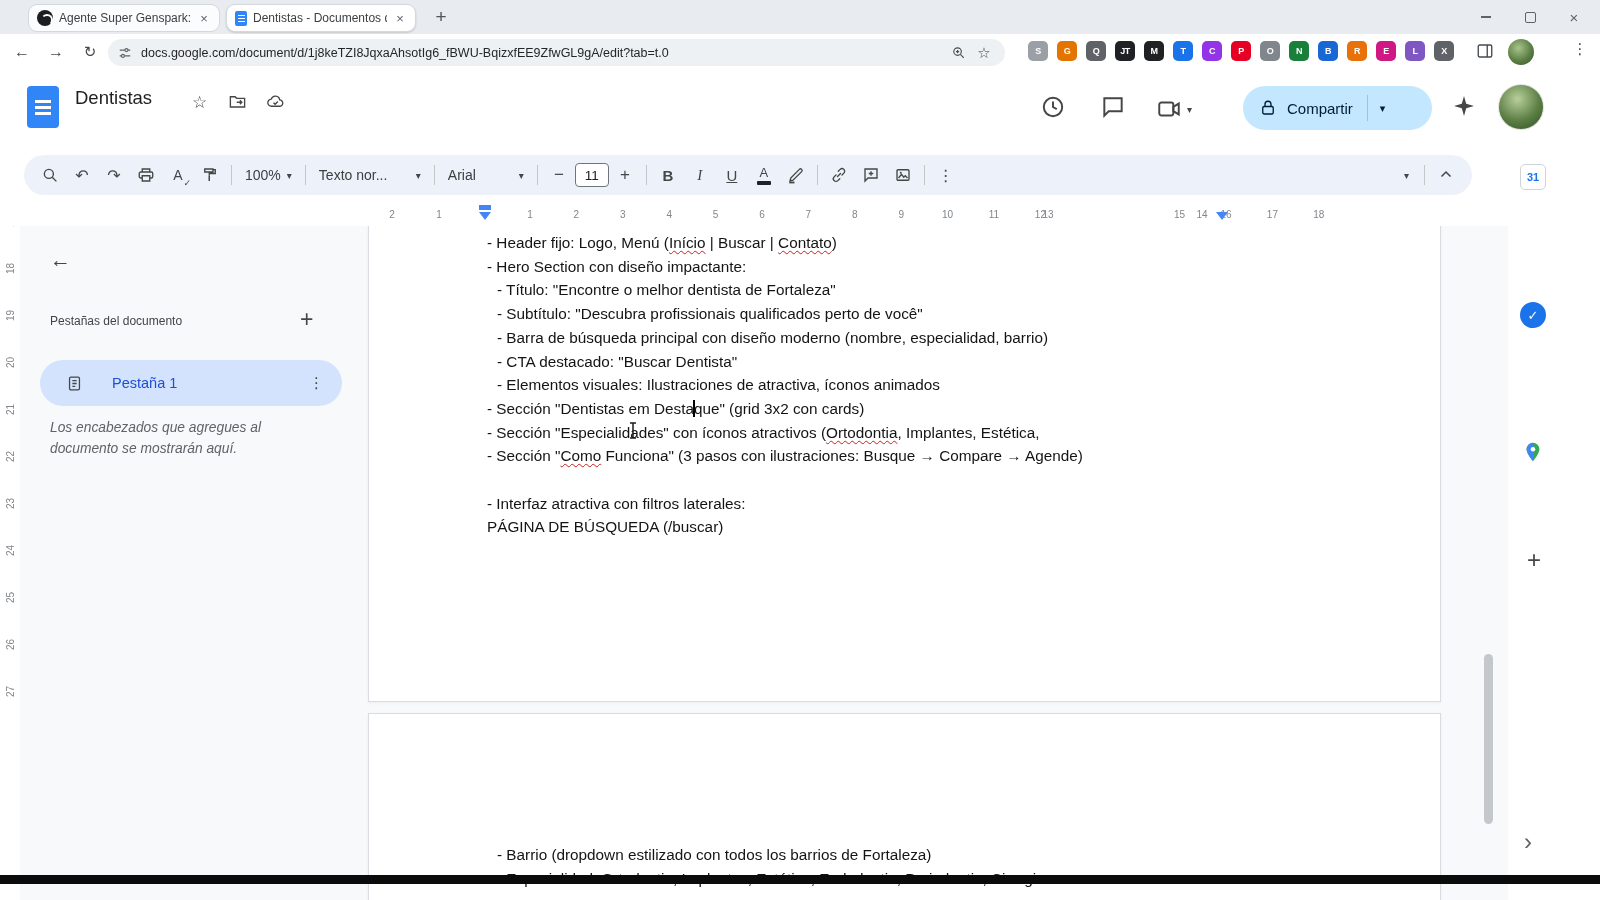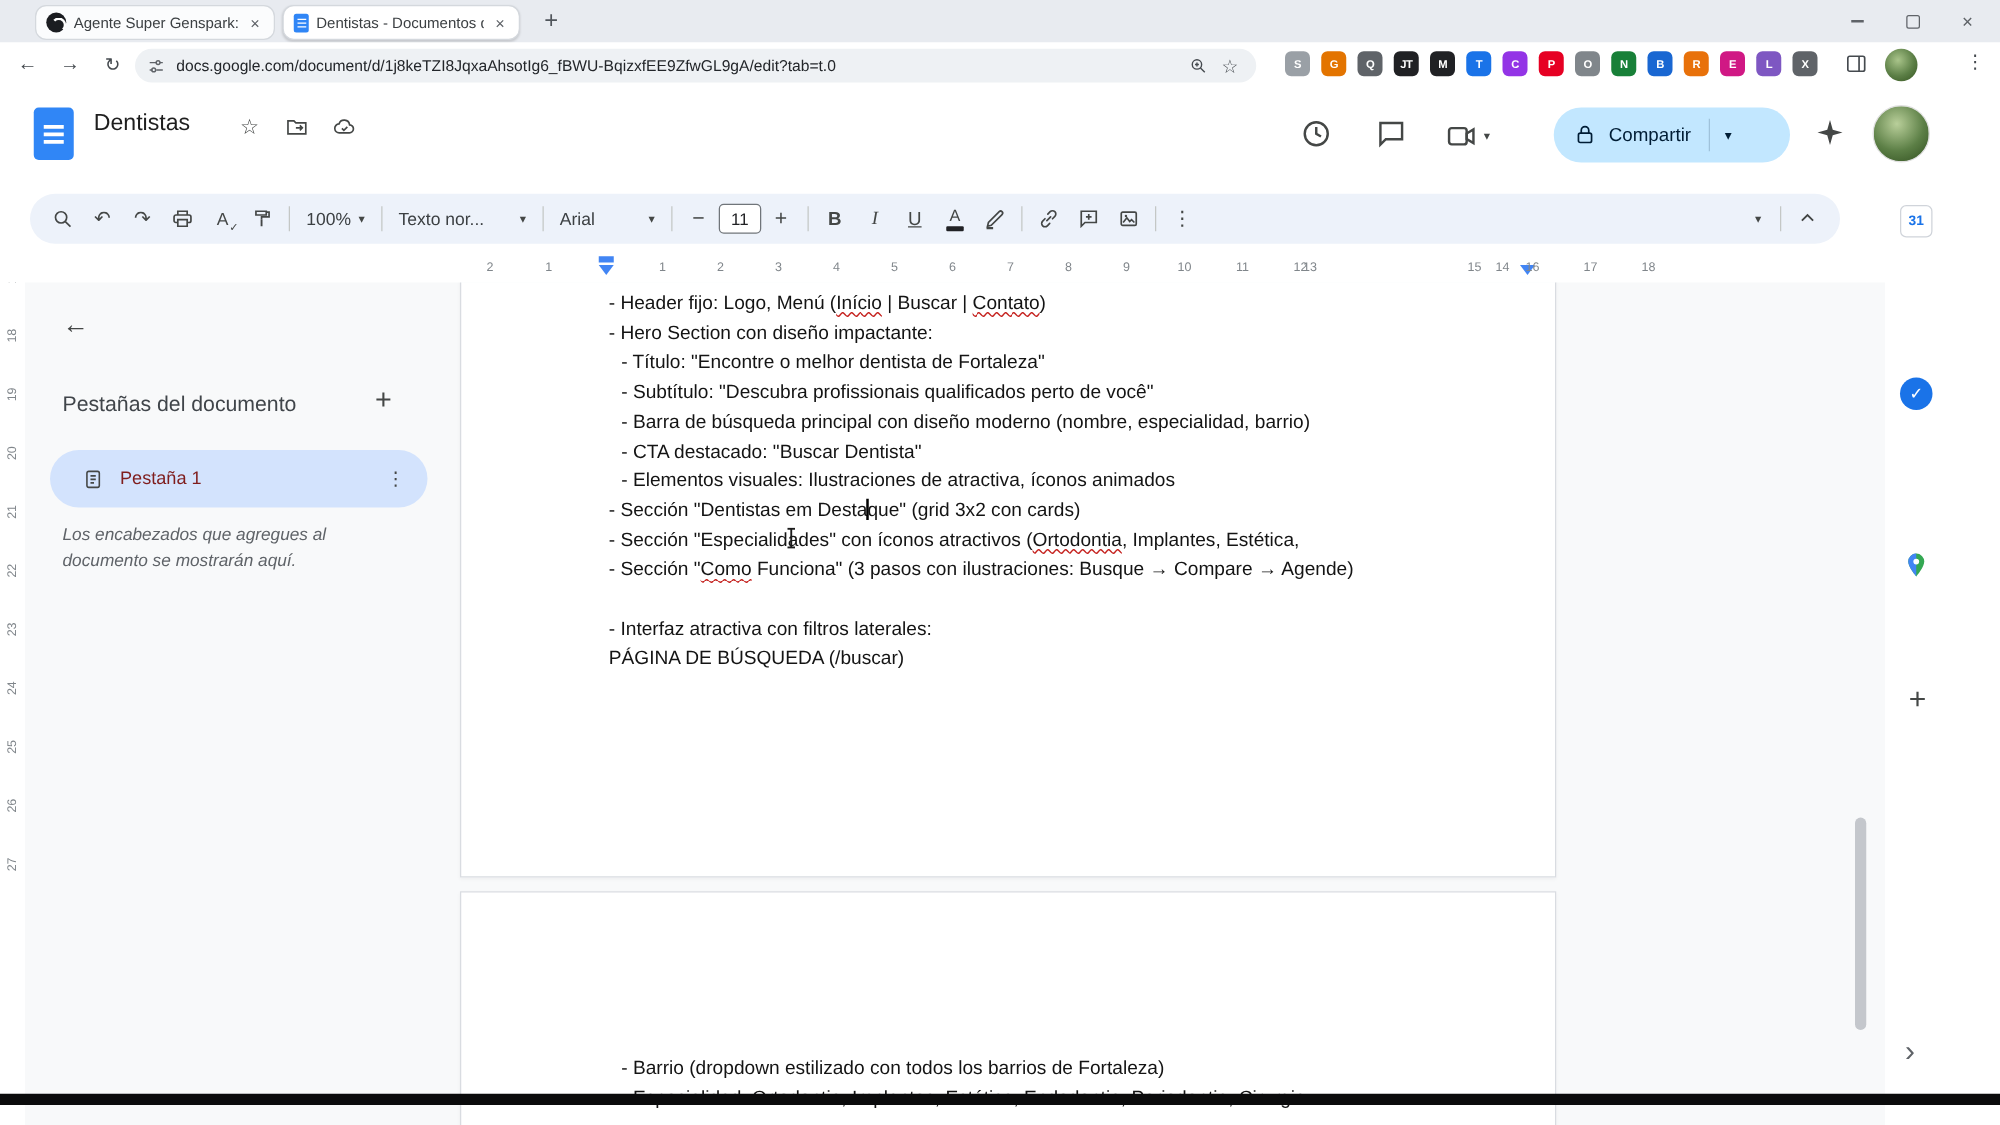--- a/index.html
+++ b/index.html
@@ -87,39 +87,39 @@
   .hruler{position:absolute;left:24px;top:204px;width:1484px;height:22px;background:#fff;}
   .rn{position:absolute;top:5px;font-size:10px;color:#80868b;transform:translateX(-50%);}
   .ind-rect{position:absolute;left:455px;top:1px;width:12px;height:5px;background:#4285f4;}
   .ind-tri{position:absolute;width:0;height:0;border-left:6px solid transparent;border-right:6px solid transparent;border-top:8px solid #4285f4;top:8px;}
   .tri-l{left:455px}.tri-r{left:1192px}
   .vruler{position:absolute;left:0;top:226px;width:20px;height:674px;background:#fff;overflow:hidden;}
   .vn{position:absolute;left:0;width:20px;text-align:center;font-size:10px;color:#80868b;transform:rotate(-90deg);}
 
   
   .canvas{position:absolute;left:20px;top:226px;width:1488px;height:674px;background:#f8f9fa;overflow:hidden;}
-  .page{position:absolute;left:348px;width:877px;background:#fff;border:1px solid #d9dce1;box-shadow:0 1px 3px rgba(0,0,0,.05);}
+  .page{position:absolute;left:348px;width:1073px;background:#fff;border:1px solid #d9dce1;box-shadow:0 1px 3px rgba(0,0,0,.05);}
   .page1{top:-16px;height:492px;}
   .page2{top:487px;height:520px;}
   .doc-body1{padding:20px 40px 0 118px;}
   .doc-body2{padding:129px 40px 0 118px;}
   .doc-line{font-size:15.3px;line-height:23.7px;min-height:23.7px;color:#141414;white-space:nowrap;}
   .ind1{margin-left:10px;}
   .wavy{text-decoration:underline;text-decoration-style:wavy;text-decoration-color:#c5221f;text-decoration-thickness:1px;text-underline-offset:2px;}
   .tcaret{display:inline-block;width:2px;height:17px;background:#000;vertical-align:-3px;margin:0 -1px;}
   .ibeam{position:absolute;left:608px;top:196px;}
   .scrollthumb{position:absolute;left:1464px;top:428px;width:9px;height:170px;background:#c4c7cc;border-radius:5px;}
 
   
   .panel-back{position:absolute;left:30px;top:22px;font-size:21px;color:#444746;}
-  .panel-title{position:absolute;left:30px;top:88px;font-size:17px;color:#40454a;}
+  .panel-title{position:absolute;left:30px;top:88px;font-size:12px;color:#40454a;}
   .panel-add{position:absolute;left:280px;top:80px;font-size:23px;color:#444746;}
   .ptab-pill{position:absolute;left:20px;top:134px;width:302px;height:46px;background:#d3e3fd;border-radius:23px;display:flex;align-items:center;padding:0 18px 0 26px;}
   .ptab-ic svg{width:17px;height:17px;display:block}
-  .ptab-label{font-size:14.5px;color:#7f1d1d;margin-left:13px;}
+  .ptab-label{font-size:14.5px;color:#1d4ed8;margin-left:29px;}
   .ptab-kebab{margin-left:auto;font-size:15px;color:#444746;}
   .panel-hint{position:absolute;left:30px;top:191px;width:262px;font-size:13.8px;font-style:italic;color:#5f6368;line-height:21px;}
 
   
   .rail-ic{position:absolute;left:1520px;width:26px;height:26px;}
   .cal{background:#fff;border:1px solid #d0d4da;border-radius:5px;display:flex;align-items:center;justify-content:center;font-size:11px;font-weight:700;color:#1a73e8;}
   .keep{background:#ffba00;border-radius:6px;position:relative;}
   .keep::after{content:"";position:absolute;left:8px;top:5px;width:10px;height:10px;border-radius:50%;background:#fff;}
   .keep::before{content:"";position:absolute;left:10.5px;top:15px;width:5px;height:4px;background:#fff;}
   .tasks{background:#1a73e8;border-radius:50%;color:#fff;display:flex;align-items:center;justify-content:center;}

